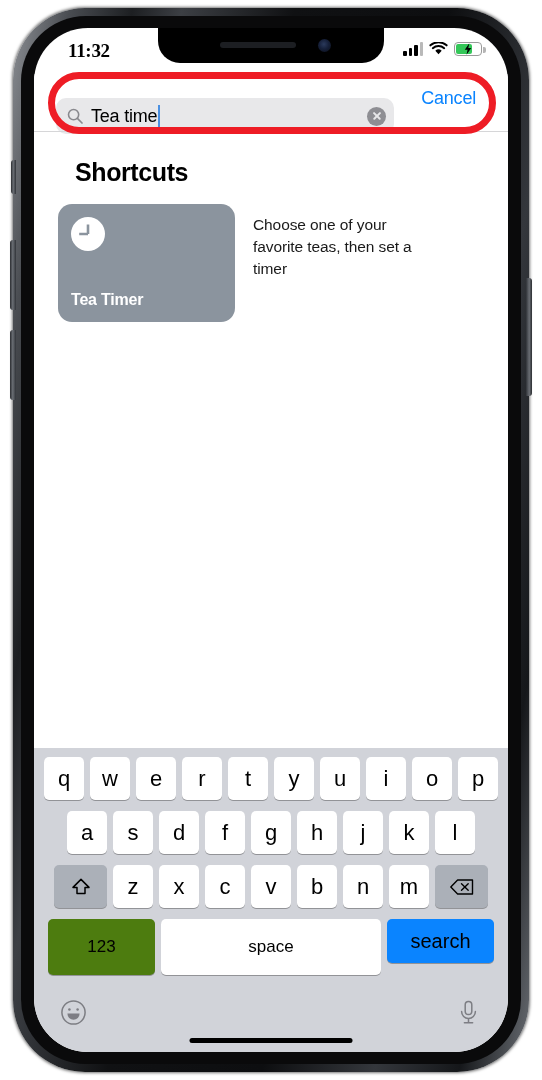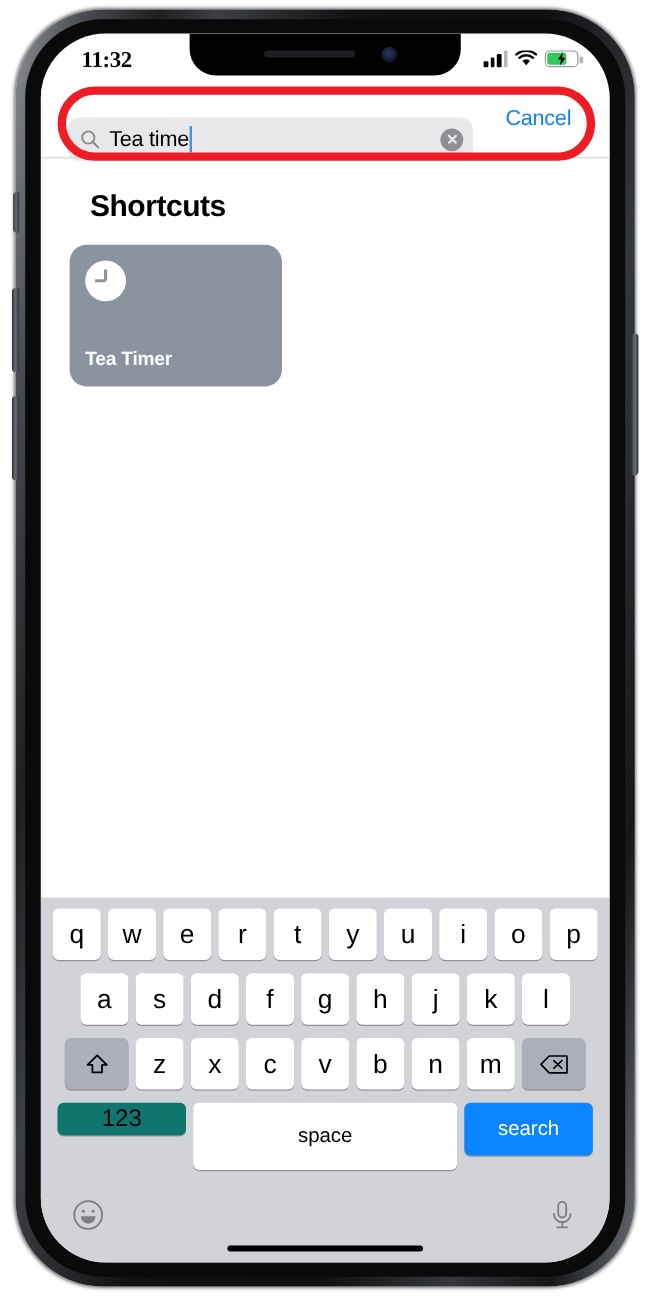--- a/index.html
+++ b/index.html
@@ -290,34 +290,34 @@
   }
   .key-wide {
     background: #abb0b8;
     width: 53px;
   }
   #row-mid { padding: 0 20px; }
   #row-bottom .key { margin: 0 3px; }
 
   #key-123 {
     width: 107px;
-    background: #0f766e;
-    font-size: 20px;
-    height: 27px;
+    background: #4d7c0f;
+    font-size: 17px;
+    height: 56px;
   }
   #key-space {
     width: 220px;
     font-size: 17px;
     height: 56px;
   }
   #key-search {
     width: 107px;
     background: #0a84ff;
-    color: #ffffff;
-    font-size: 17px;
+    color: #000000;
+    font-size: 20px;
     height: 44px;
   }
   #row-space { margin-bottom: 5px; }
 
   #kb-bottom-bar {
     display: flex;
     align-items: center;
     justify-content: space-between;
     padding: 8px 26px 0 26px;
     height: 56px;
@@ -397,20 +397,21 @@
       <div id="shortcut-row">
         <div id="shortcut-card">
           <div id="shortcut-card-icon">
             <svg viewBox="0 0 34 34" width="34" height="34">
               <line x1="17" y1="17" x2="17" y2="7.5" stroke="#8b949e" stroke-width="2.6" stroke-linecap="butt"></line>
               <line x1="17" y1="17" x2="8.2" y2="17" stroke="#8b949e" stroke-width="2.6" stroke-linecap="butt"></line>
             </svg>
           </div>
           <div id="shortcut-card-label">Tea Timer</div>
         </div>
+        <div id="shortcut-description">Choose one of your favorite teas, then set a timer</div>
       </div>
     </div>
 
     <div id="keyboard">
 
       <div class="kb-row" id="row-top">
         <div class="key">q</div>
         <div class="key">w</div>
         <div class="key">e</div>
         <div class="key">r</div>

